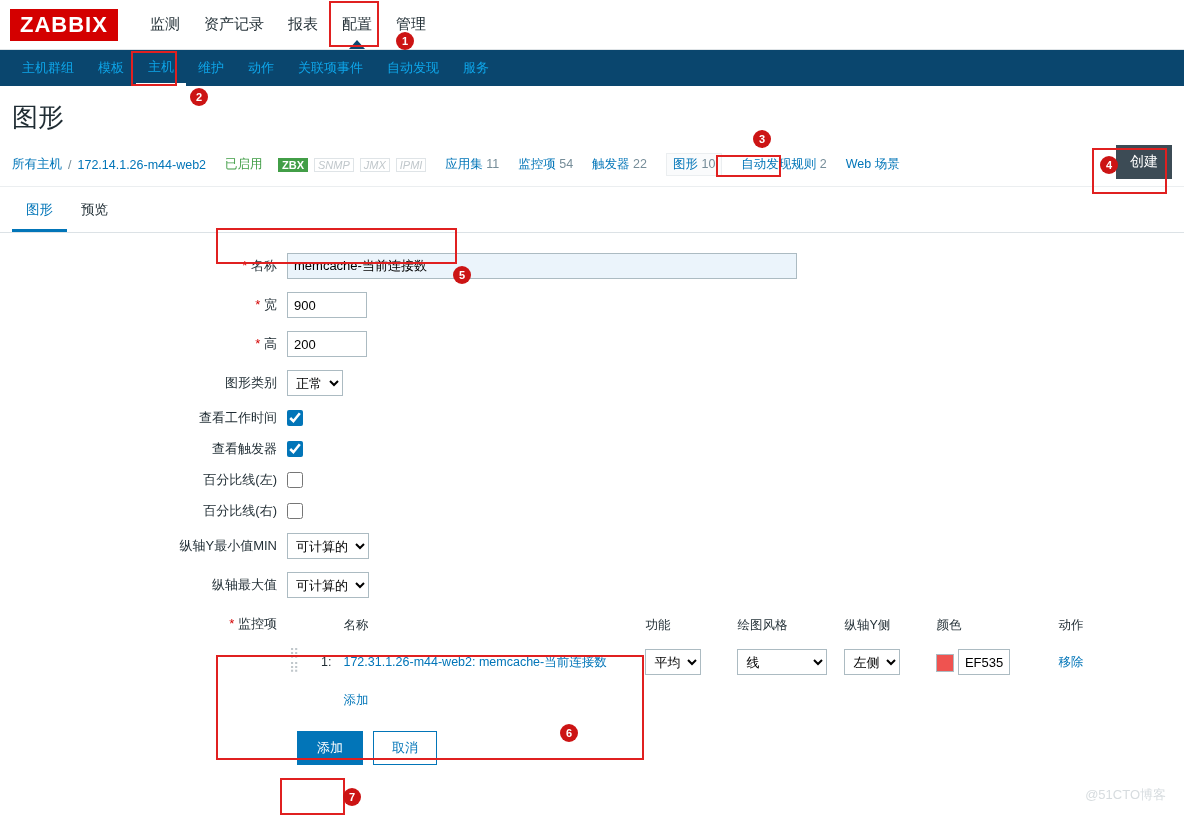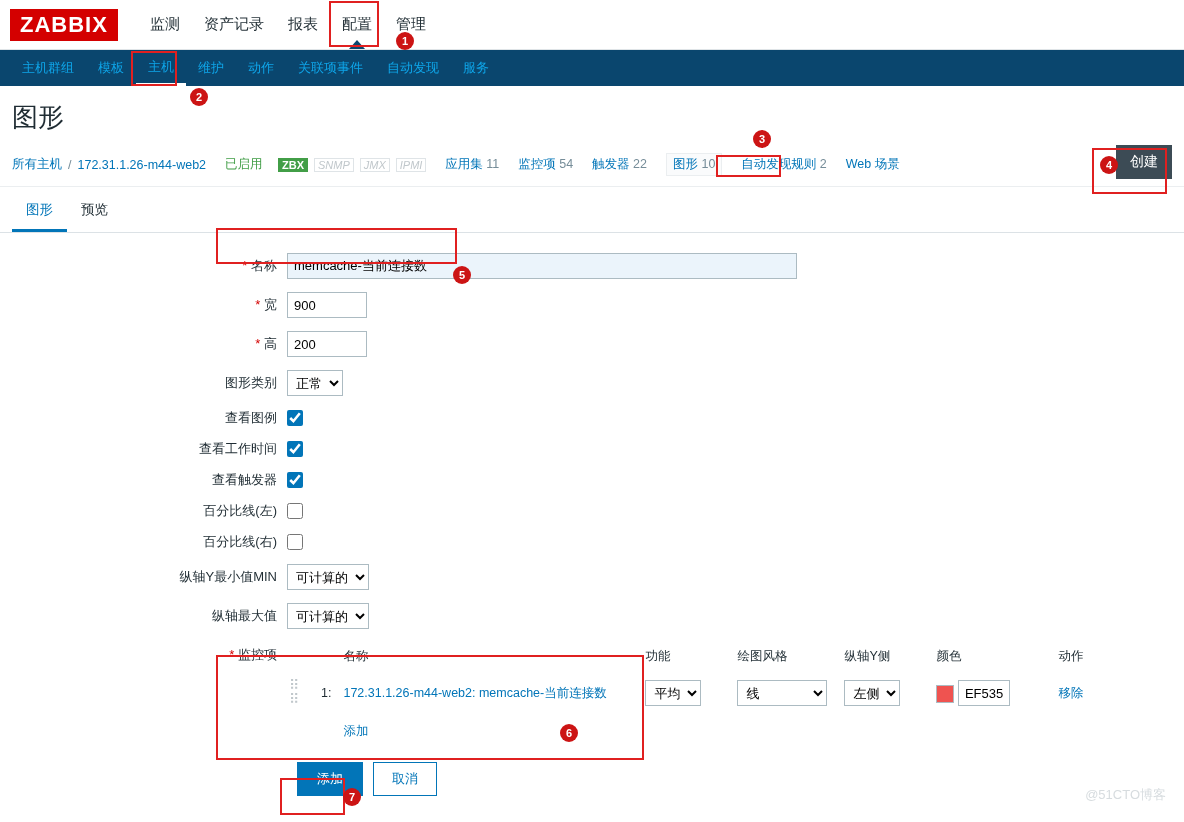--- a/index.html
+++ b/index.html
@@ -68,21 +68,21 @@
   <a href="#">关联项事件</a>
   <a href="#">自动发现</a>
   <a href="#">服务</a>
 </div>
 
 <h1 class="page-title">图形</h1>
 
 <div class="info-bar">
   <a href="#">所有主机</a>
   <span class="slash">/</span>
-  <a href="#">172.31.1.26-m44-web2</a>
+  <a href="#">172.14.1.26-m44-web2</a>
   &nbsp;&nbsp;
   <span class="status-enabled">已启用</span>
   &nbsp;
   <span class="badge-zbx">ZBX</span>
   <span class="badge-grey">SNMP</span><span class="badge-grey">JMX</span><span class="badge-grey">IPMI</span>
   &nbsp;&nbsp;
   <a href="#" class="info-link"><span>应用集</span> <span class="count">11</span></a>&nbsp;&nbsp;
   <a href="#" class="info-link"><span>监控项</span> <span class="count">54</span></a>&nbsp;&nbsp;
   <a href="#" class="info-link"><span>触发器</span> <span class="count">22</span></a>&nbsp;&nbsp;
   <a href="#" class="info-link boxed"><span>图形</span> <span class="count">10</span></a>&nbsp;&nbsp;
@@ -108,24 +108,20 @@
     <div class="form-label req">宽</div>
     <input type="text" class="num" value="900" style="">
   </div>
   <div class="form-row">
     <div class="form-label req">高</div>
     <input type="text" class="num" value="200" style="">
   </div>
   <div class="form-row">
     <div class="form-label">图形类别</div>
     <select><option>正常</option></select>
-  </div>
-  <div class="form-row">
-    <div class="form-label">查看图例</div>
-    <input type="checkbox" checked="" style="">
   </div>
   <div class="form-row">
     <div class="form-label">查看工作时间</div>
     <input type="checkbox" checked="" style="">
   </div>
   <div class="form-row">
     <div class="form-label">查看触发器</div>
     <input type="checkbox" checked="" style="">
   </div>
   <div class="form-row">

